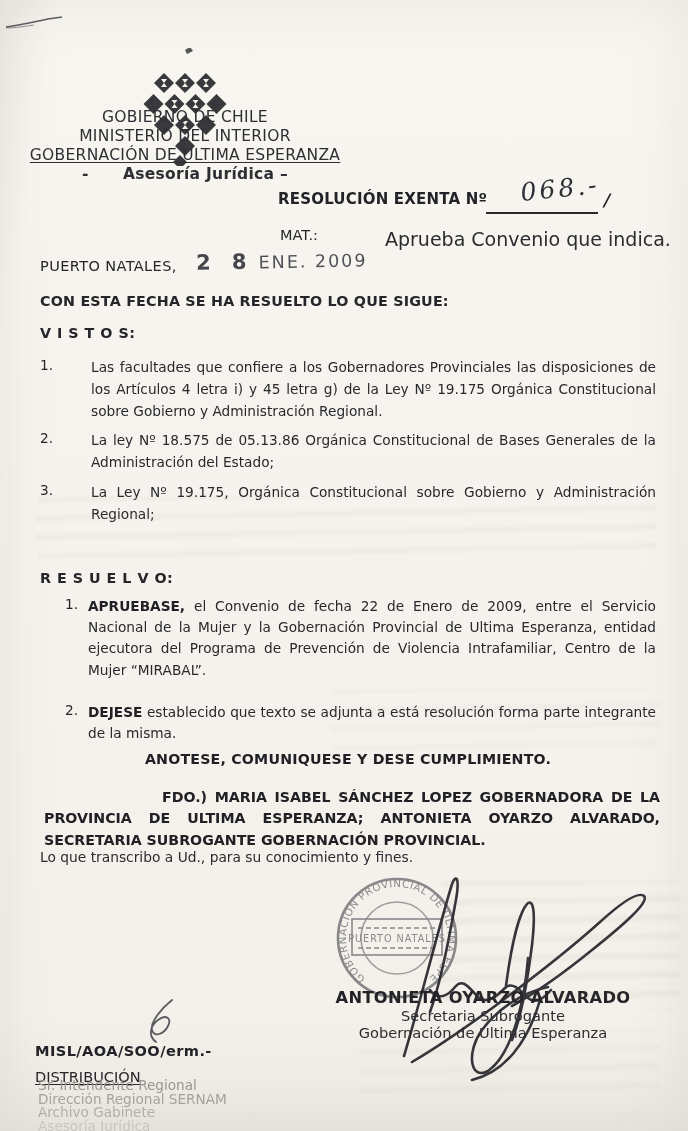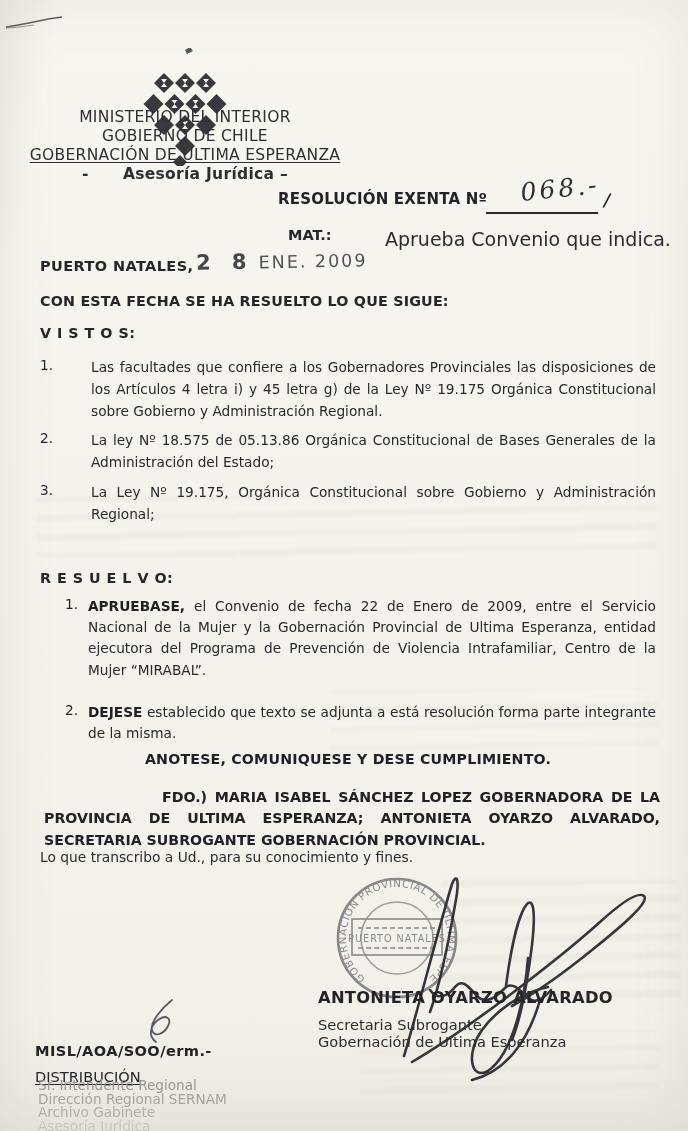--- a/index.html
+++ b/index.html
@@ -21,24 +21,24 @@
   .hdr{left:18px;top:108px;width:334px;text-align:center;font-size:15.5px;letter-spacing:.3px;color:#2e2e33;line-height:19px;}
   .hdr .u{text-decoration:underline;text-underline-offset:2px;}
   .hdr .b{font-weight:bold;white-space:pre;}
   
   .resline{left:278px;top:190px;font-weight:bold;font-size:15px;color:#222227;letter-spacing:.2px;}
   .hand{position:absolute;left:222px;top:-16px;width:120px;text-align:center;
         font-family:"DejaVu Serif","Liberation Serif",serif;font-style:italic;
         font-size:25px;letter-spacing:3px;color:#2f3037;transform:rotate(-6deg);font-weight:500;}
   .numline{position:absolute;left:208px;top:22px;width:112px;border-bottom:2px solid #2a2a2f;}
   .slash{position:absolute;left:326px;top:0px;font-size:17px;font-weight:bold;transform:skewX(-12deg);}
-  .matlab{left:288px;top:227px;font-weight:bold;font-size:14.5px;}
+  .matlab{left:280px;top:227px;font-weight:normal;font-size:14.5px;}
   .matval{left:385px;top:228px;font-size:19px;color:#2b2b30;}
   
-  .place{left:40px;top:258px;font-weight:bold;font-size:14.5px;letter-spacing:.4px;}
+  .place{left:40px;top:258px;font-weight:normal;font-size:14.5px;letter-spacing:.4px;}
   .datestamp{left:196px;top:249px;color:#45454b;transform:rotate(-1.2deg);white-space:nowrap;}
   .datestamp .d{font-size:21px;font-weight:bold;letter-spacing:7px;}
   .datestamp .m{font-size:17.5px;font-weight:500;letter-spacing:2px;color:#505057;}
   .intro{left:40px;top:293px;font-weight:bold;font-size:14.3px;letter-spacing:.2px;}
   .sect{font-weight:bold;font-size:14.3px;letter-spacing:.5px;}
   .vtitle{left:40px;top:325px;}
   .rtitle{left:40px;top:570px;}
   
   .vlist{left:40px;top:357px;width:616px;}
   .vlist .item{display:flex;margin-bottom:8px;}
@@ -47,23 +47,23 @@
   .rlist{left:65px;top:596px;width:591px;}
   .rlist .item{display:flex;margin-bottom:21px;}
   .rlist .num{width:23px;flex:0 0 23px;font-size:13.7px;}
   .rlist .txt{flex:1;font-size:13.7px;line-height:21.2px;text-align:justify;color:#28282d;}
   .rlist .lead{font-weight:bold;color:#1f1f24;margin-top:28px;}
   .anotese{left:40px;top:751px;width:616px;text-align:center;font-weight:bold;font-size:14.2px;letter-spacing:.2px;color:#1f1f24;}
   .fdo{left:40px;top:783px;width:616px;font-weight:bold;font-size:14.2px;line-height:21.3px;text-align:justify;text-indent:118px;color:#202025;}
   .transcribo{left:40px;top:849px;width:616px;font-size:13.8px;color:#2b2b30;}
   
   .sigzone{left:300px;top:862px;width:388px;height:228px;pointer-events:none;}
-  .signatory{left:318px;top:988px;width:330px;text-align:left;}
+  .signatory{left:318px;top:988px;width:330px;text-align:center;}
   .signame{font-weight:bold;font-size:16.3px;letter-spacing:.3px;color:#222227;}
-  .sigrole{font-size:14.6px;margin-top:9px;color:#2c2c31;}
+  .sigrole{font-size:14.6px;margin-top:0;color:#2c2c31;}
   .sigorg{font-size:14.6px;color:#2c2c31;}
   
   .initials{left:35px;top:1042px;font-weight:bold;font-size:14.6px;letter-spacing:.4px;color:#222228;}
   .dist{left:35px;top:1068px;font-weight:normal;font-size:14.6px;text-decoration:underline;text-underline-offset:2px;color:#26262c;}
   .fadeline{left:38px;font-size:13.6px;color:#97978f;}
   .f1{top:1077px;}
   .f2{top:1091px;color:#a3a39b;}
   .f3{top:1104px;color:#b0b0a8;}
   .f4{top:1118px;color:#c6c6bf;filter:blur(.4px);}
   
@@ -142,22 +142,22 @@
       <g transform="translate(10.5,0)">
           <path d="M-3,-4 h6 l-3,4 z M-3,4 h6 l-3,-4 z"></path>
         </g>
       <g transform="translate(0,21)">
           <path d="M-3,-4 h6 l-3,4 z M-3,4 h6 l-3,-4 z"></path>
         </g>
     </g>
   </svg>
 
   <div class="abs hdr">
+    <div>GOBIERNO DE CHILE</div>
     <div>MINISTERIO DEL INTERIOR</div>
-    <div>GOBIERNO DE CHILE</div>
     <div class="u">GOBERNACIÓN DE ULTIMA ESPERANZA</div>
     <div class="b">-      Asesoría Jurídica –</div>
   </div>
 
   <div class="abs resline">
     <span>RESOLUCIÓN EXENTA Nº</span>
     <span class="hand">068.-</span>
     <span class="numline"></span>
     <span class="slash">/</span>
   </div>

